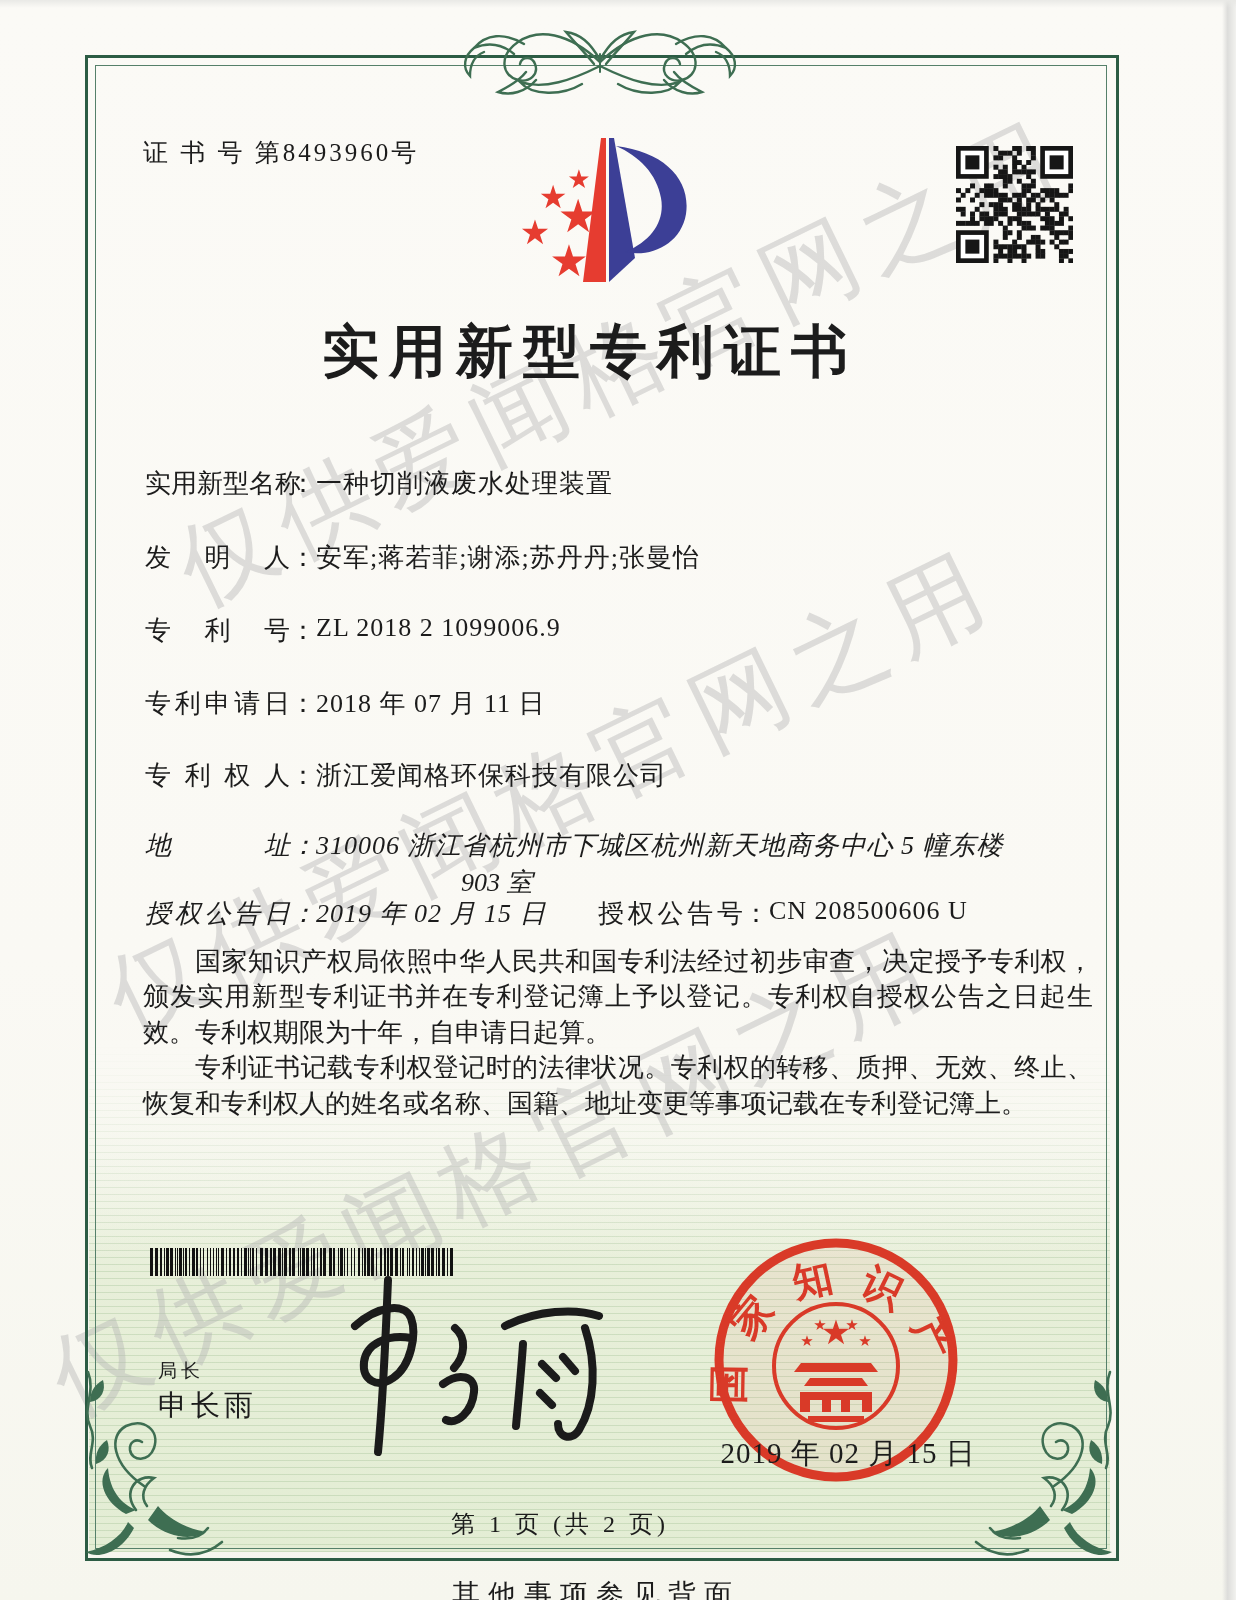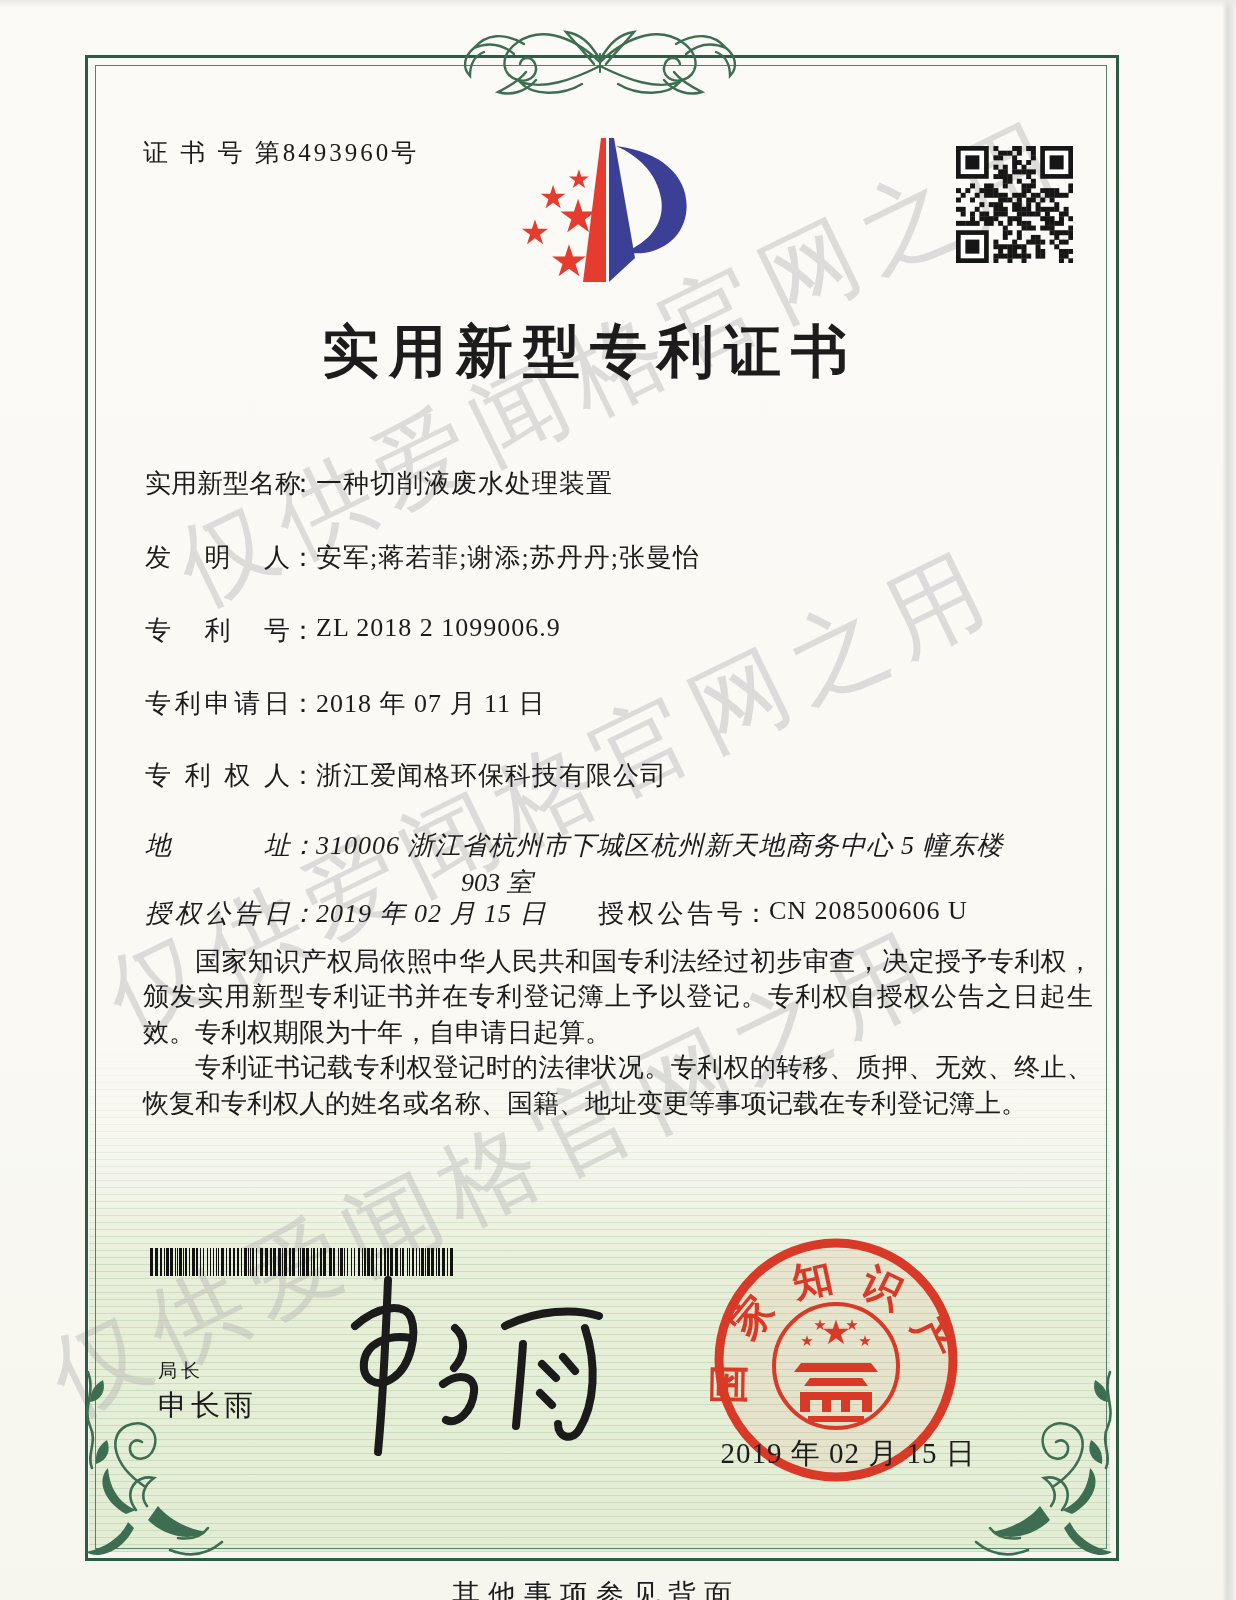--- a/index.html
+++ b/index.html
@@ -539,19 +539,20 @@
         <text x="142" y="96" font-size="15" text-anchor="middle" font-family="'DejaVu Sans',sans-serif">★</text>
         <text x="155" y="112" font-size="15" text-anchor="middle" font-family="'DejaVu Sans',sans-serif">★</text>
         <path d="M84,138 h84 l-7,-9 h-70 z"></path>
         <path d="M94,152 h64 l-6,-8 h-52 z"></path>
         <path d="M90,158 h72 v20 h-10 v-12 h-12 v12 h-9 v-12 h-10 v12 h-9 v-12 h-12 v12 h-10 z"></path>
         <rect x="98" y="182" width="56" height="6"></rect>
       </g>
     </svg>
     <div class="seal-date">2019 年 02 月 15 日</div>
 
+    <div class="footer">第 1 页 (共 2 页)</div>
     <div class="back-note">其他事项参见背面</div>
 
   </div>
 
   <div class="scan-edge-right"></div>
   <div class="scan-edge-top"></div>
 </div>
 
 </body></html>

